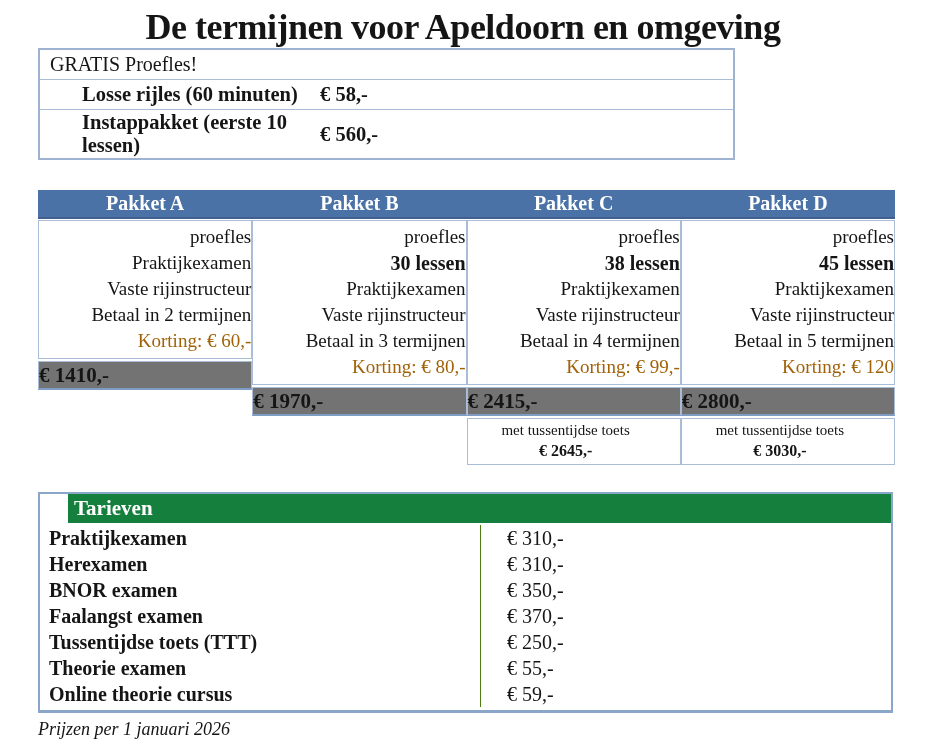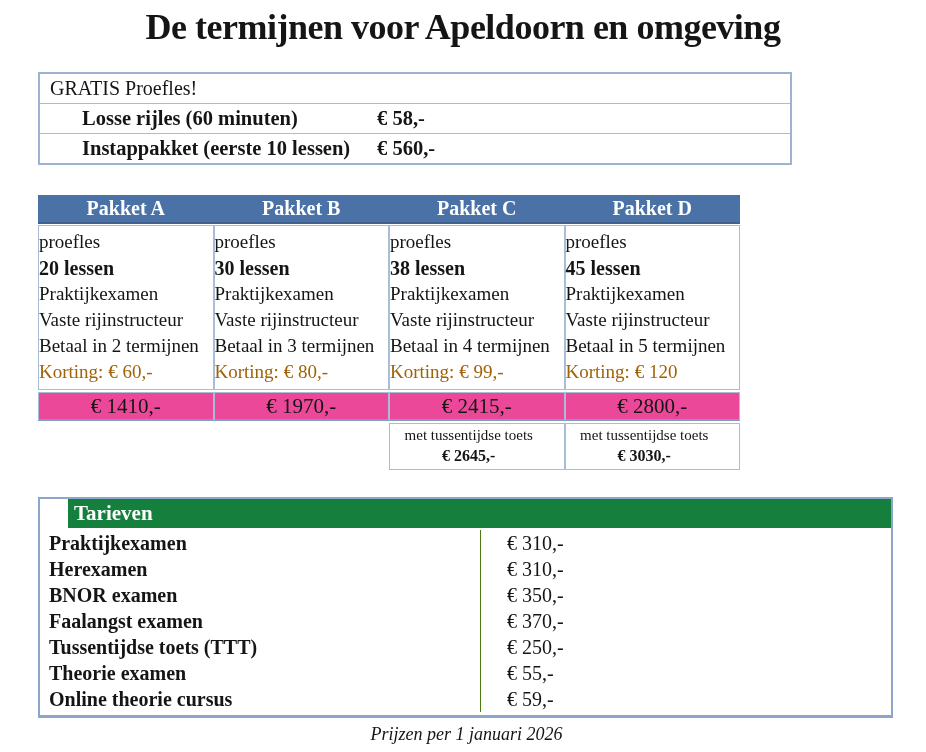--- a/index.html
+++ b/index.html
@@ -11,48 +11,48 @@
 
   .title {
     margin:6px 0 0 0; text-align:center;
     font-size:36px; font-weight:bold; letter-spacing:-0.5px;
   }
 
   .content { width:857px; margin-left:38px; }
 
   
   .intro-table {
-    margin-top:24px; width:754px;
+    width:697px;
     border:2px solid #9db3d0; border-collapse:collapse;
   }
   .intro-table td {
     height:27px; padding:1px 0 1px 10px; font-size:20px; vertical-align:middle;
   }
   .intro-table tr + tr td { border-top:1px solid #a9bdd8;padding-left:42px; }
   .intro-table tr.bold td { font-weight:bold; font-size:20.5px; }
   .intro-table td.price-cell { width:413px; padding-left:0; }
 
   
-  .pkg-table { display:flex; gap:0; margin-top:30px; width:702px; }
+  .pkg-table { display:flex; gap:0; margin-top:30px; width:857px; }
   .pkg-col { flex:1 1 0; min-width:0; display:flex; flex-direction:column; }
   .pkg-header {
     background:#4b72a6; border-bottom:2px solid #41608d;
     color:#ffffff; font-weight:bold; font-size:20px;
     text-align:center; height:27px; line-height:27px;
   }
   .pkg-body {
     margin-top:1px; border:1px solid #a9bdd8;
-    text-align:left; font-size:19px; line-height:26px; padding:3px 0 4px 0;
+    text-align:right; font-size:19px; line-height:26px; padding:3px 0 4px 0;
   }
   .pkg-body .lessons { font-weight:bold; font-size:20px; }
   .pkg-body .discount { color:#a16207; }
   .pkg-price {
     margin-top:2px; border:1px solid #a9bdd8; border-bottom:2px solid #7e9cc4;
-    background:#ec4899; font-weight:normal; font-size:21px;
-    text-align:center; height:26px; line-height:26px;
+    background:#737373; font-weight:bold; font-size:21px;
+    height:26px; line-height:26px;
   }
   .pkg-ttt {
     margin-top:2px; border:1px solid #a9bdd8;
     text-align:center; padding:2px 16px 3px 0;
   }
   .pkg-ttt .ttt-label { font-size:15px; line-height:19px; }
   .pkg-ttt .ttt-price { font-size:16px; font-weight:bold; line-height:21px; }
   .pkg-ttt.placeholder { visibility:hidden; }
 
   
@@ -64,21 +64,21 @@
     background:#15803d; color:#ffffff; font-weight:bold;
     font-size:21px; height:29px; line-height:29px; padding-left:6px;margin-left:28px;
   }
   .tar-body { padding:2px 0 3px 0; background:#ffffff; }
   .tar-row { display:flex; height:26px; line-height:26px; font-size:20px; }
   .tar-label { width:431px; padding-left:9px; font-weight:bold; }
   .tar-price { border-left:1px solid #4d7c0f; padding-left:26px; }
 
   .footer {
     width:857px; margin-left:38px; margin-top:6px;
-    text-align:center; font-style:italic; font-size:18px;
+    text-align:left; font-style:italic; font-size:18px;
   }
 </style>
 </head>
 <body>
 
 <div class="page">
 
   <h1 class="title">De termijnen voor Apeldoorn en omgeving</h1>
 
   <div class="content">
@@ -99,21 +99,20 @@
       </tr>
     </tbody>
       </table>
 
     <div class="pkg-table">
 
       <div class="pkg-col">
         <div class="pkg-header">Pakket A</div>
         <div class="pkg-body">
           <div class="trial">proefles</div>
-          <div class="lessons">20 lessen</div>
           <div>Praktijkexamen</div>
           <div>Vaste rijinstructeur</div>
           <div>Betaal in 2 termijnen</div>
           <div class="discount">Korting: € 60,-</div>
         </div>
         <div class="pkg-price">€ 1410,-</div>
         <div class="pkg-ttt placeholder"></div>
       </div>
 
       <div class="pkg-col">

